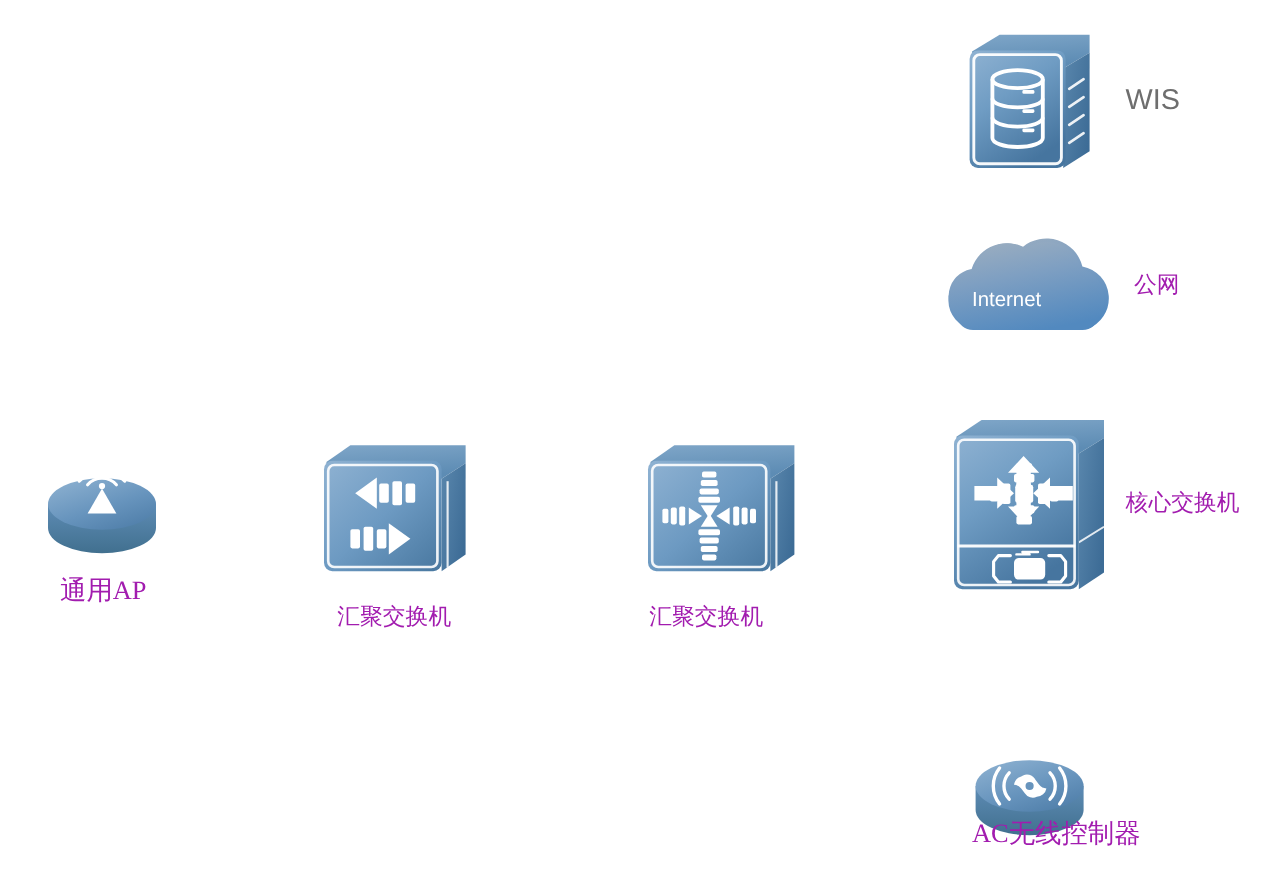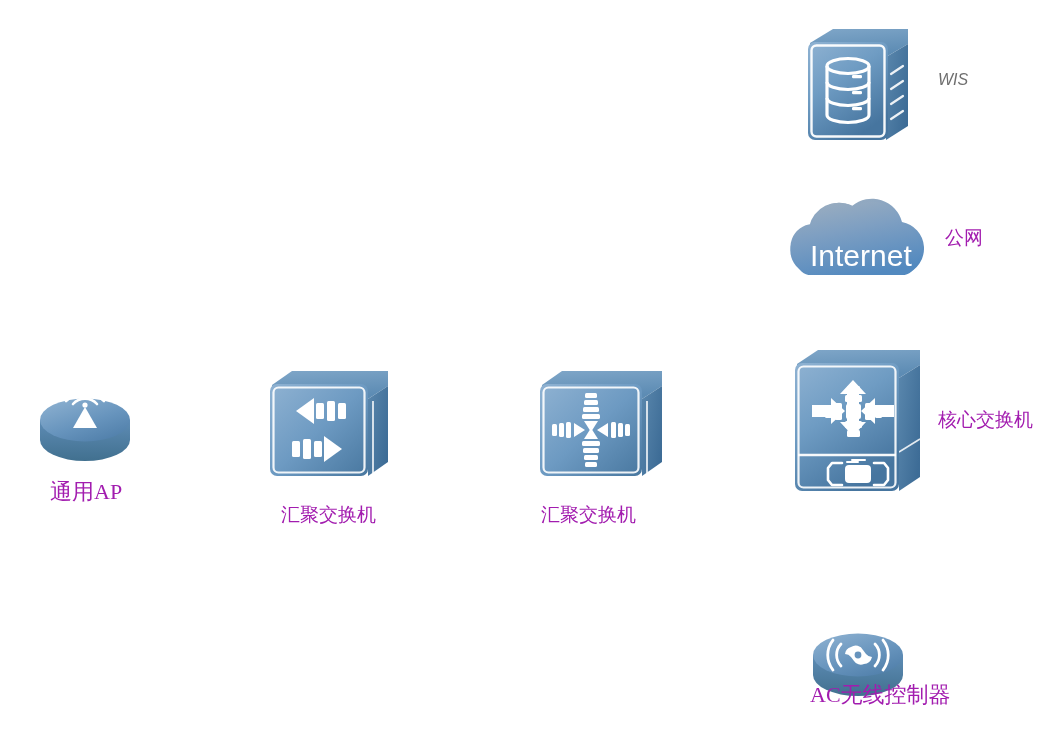--- a/index.html
+++ b/index.html
@@ -32,33 +32,32 @@
   .node-label {
     position: absolute;
     color: #a21caf;
     white-space: nowrap;
     font-family: "Liberation Serif", serif;
     font-size: 19px;
     line-height: 1;
   }
   .node-label.latin {
     font-family: "Liberation Sans", sans-serif;
-    font-size: 16px;
+    font-size: 24px;
     color: #6e6e6e;
-    font-style: italic;
   }
   .node-label.mixed {
     font-family: "Liberation Serif", serif;
     font-size: 22px;
   }
   .cloud-text {
     position: absolute;
     color: #ffffff;
     font-family: "Liberation Sans", sans-serif;
-    font-size: 30px;
+    font-size: 17px;
     line-height: 1;
     white-space: nowrap;
     letter-spacing: 0px;
   }
 </style>
 </head>
 <body>
 
 <div id="diagram-root">
 

